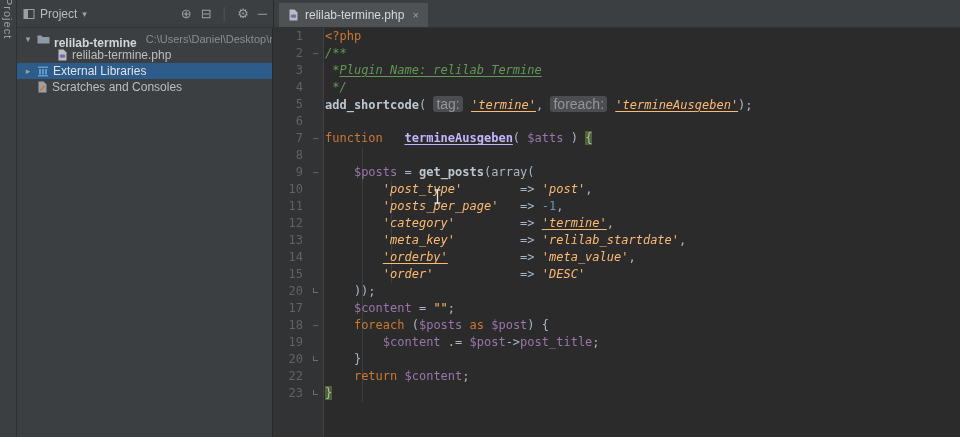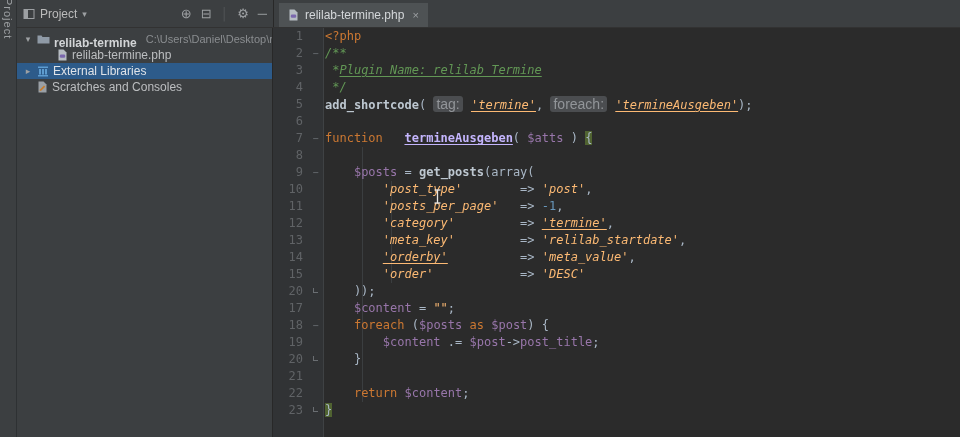--- a/index.html
+++ b/index.html
@@ -256,25 +256,20 @@
               <span class="ln">19</span>
               <span class="fold"></span>
               <span class="code"><span class="tk-txt">        </span><span class="tk-var">$content</span><span class="tk-txt"> .= </span><span class="tk-var">$post</span><span class="tk-txt">-&gt;</span><span class="tk-var">post_title</span><span class="tk-txt">;</span></span>
             </div>
             <div class="code-line">
               <span class="ln">20</span>
               <span class="fold"><i class="fold-end"></i></span>
               <span class="code"><span class="tk-txt">    }</span></span>
             </div>
             <div class="code-line">
-              <span class="ln">21</span>
-              <span class="fold"></span>
-              <span class="code"></span>
-            </div>
-            <div class="code-line">
               <span class="ln">22</span>
               <span class="fold"></span>
               <span class="code"><span class="tk-txt">    </span><span class="tk-kw">return </span><span class="tk-var">$content</span><span class="tk-txt">;</span></span>
             </div>
             <div class="code-line">
               <span class="ln">23</span>
               <span class="fold"><i class="fold-end"></i></span>
               <span class="code"><span class="tk-txt hl">}</span></span>
             </div>
           </div>

